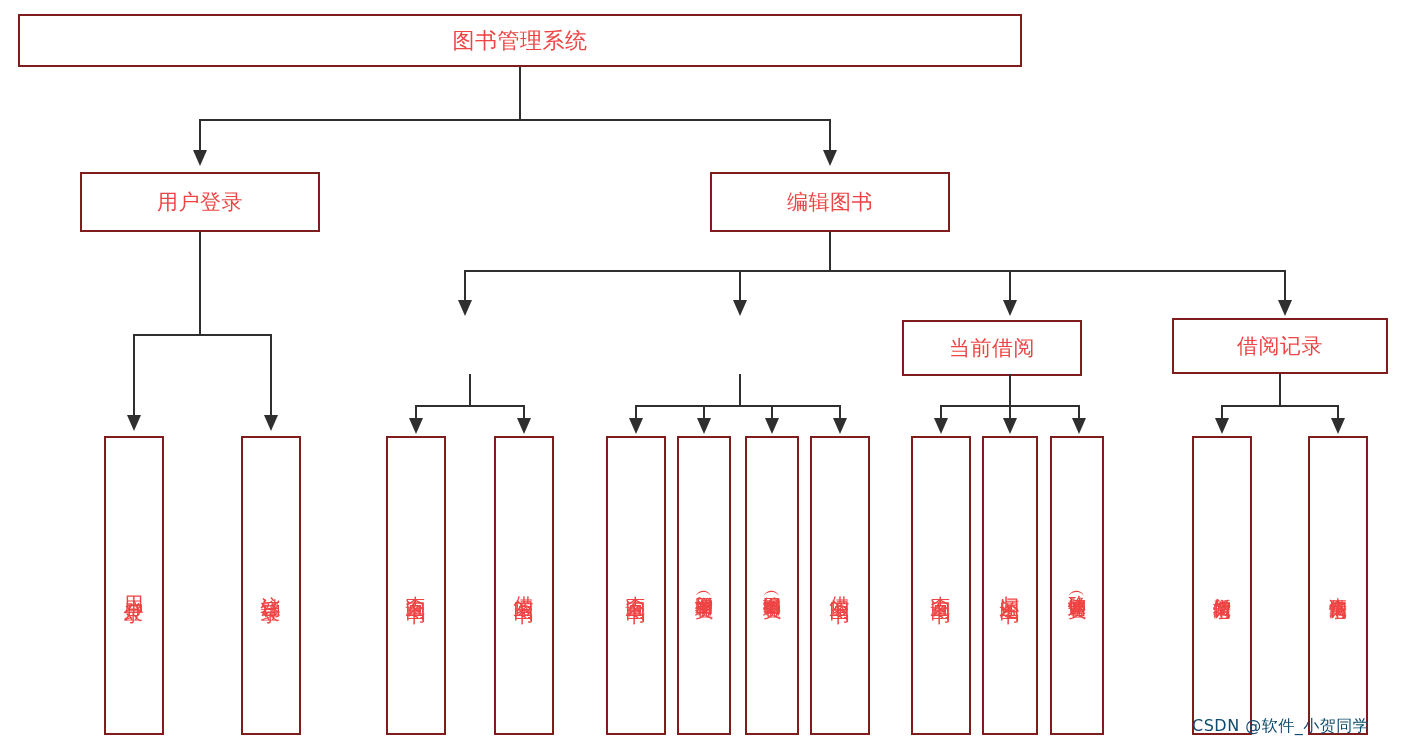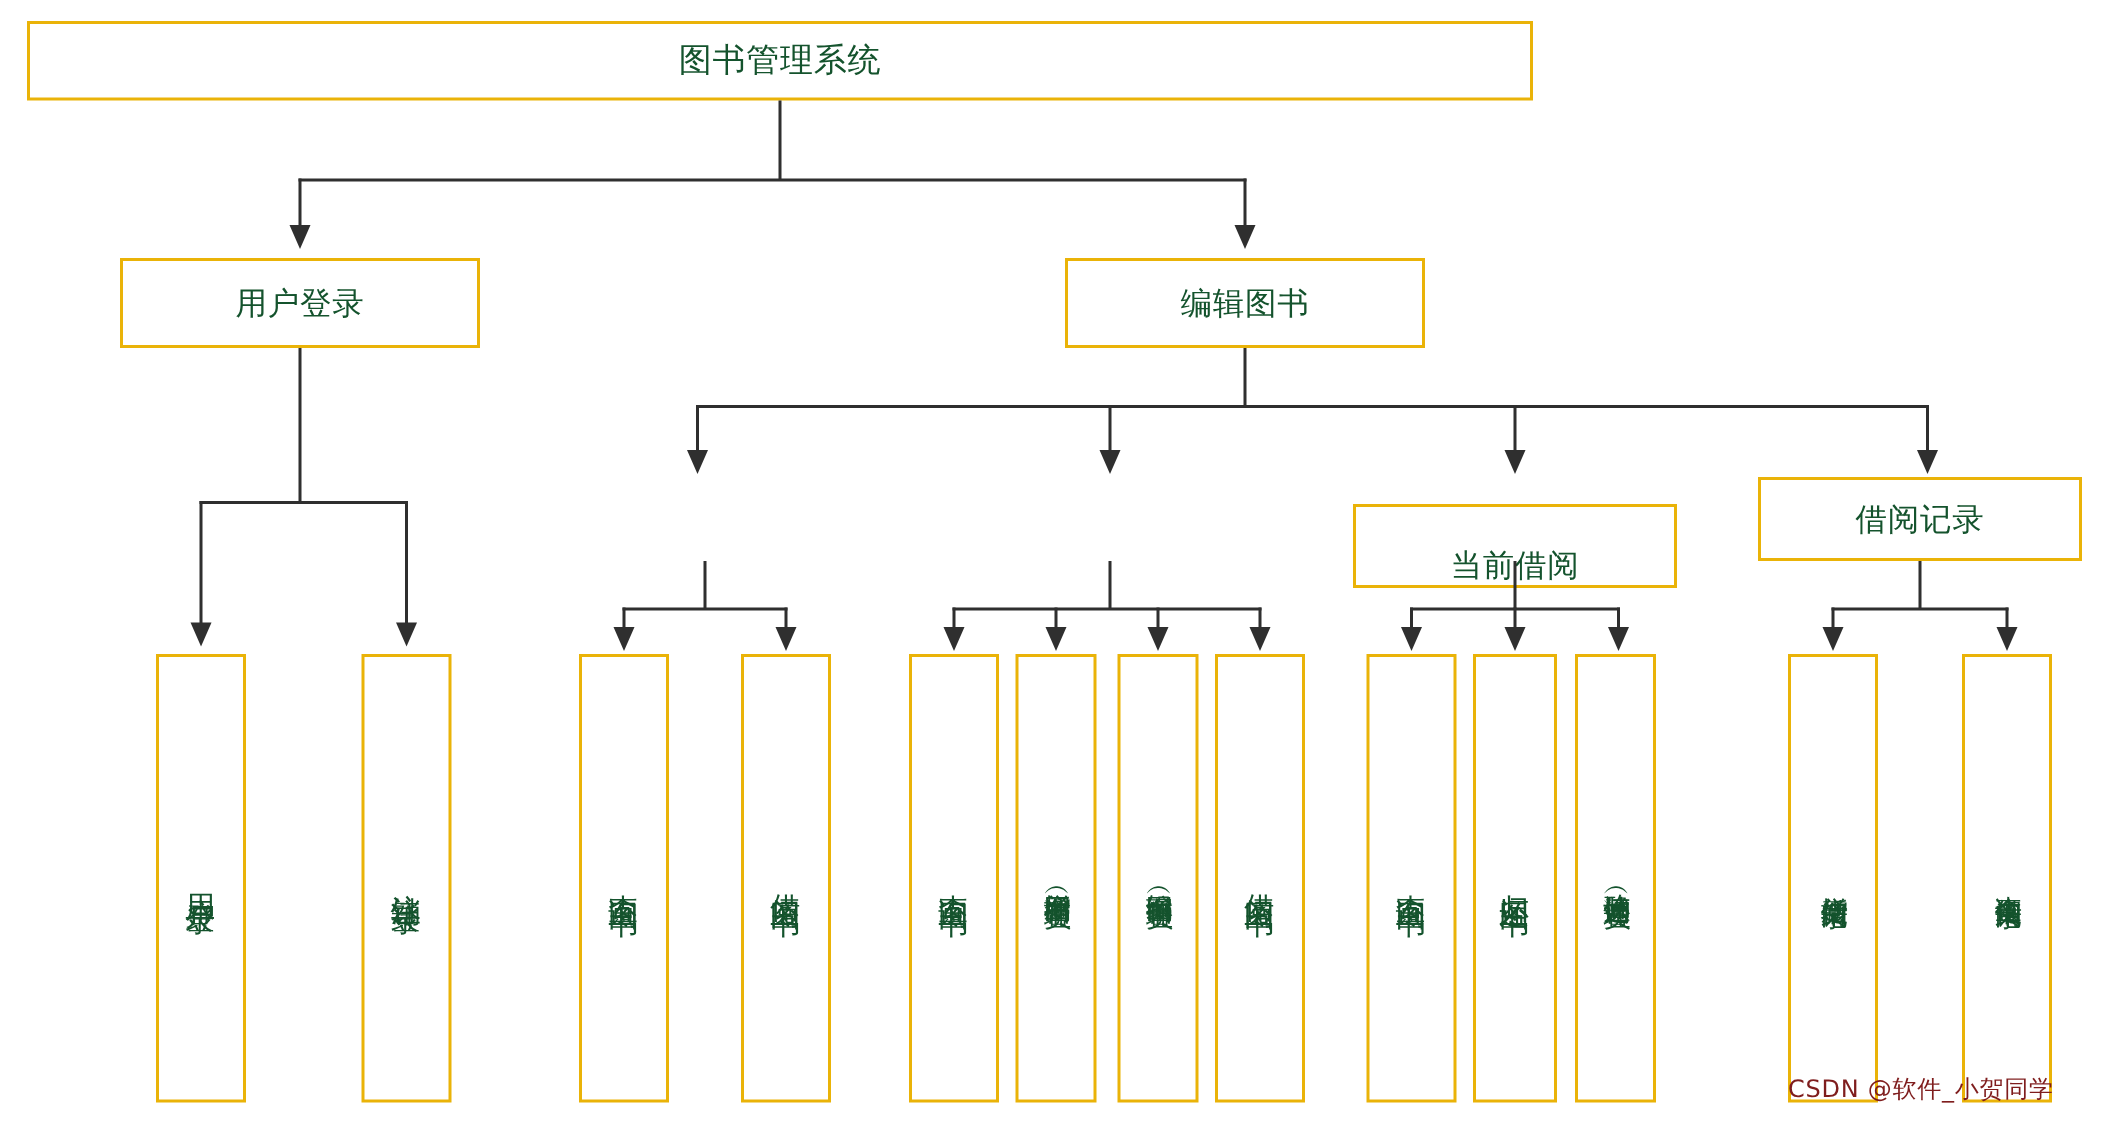--- a/index.html
+++ b/index.html
@@ -14,25 +14,25 @@
     position: relative;
     width: 1405px;
     height: 747px;
     background: #ffffff;
     overflow: hidden;
   }
   .node {
     position: absolute;
     box-sizing: border-box;
     background: #ffffff;
-    border: 2px solid #eab308;
+    border: 2px solid #7f1d1d;
     display: flex;
     align-items: center;
     justify-content: center;
-    color: #14532d;
+    color: #ef4444;
   }
   .node .label {
     display: block;
     text-align: center;
     line-height: 1.18;
   }
   
   .node.horiz .label {
     font-size: 21px;
     letter-spacing: 0.5px;
@@ -69,21 +69,21 @@
   .arrow {
     position: absolute;
     width: 0;
     height: 0;
     border-left: 7px solid transparent;
     border-right: 7px solid transparent;
     border-top: 16px solid #2f2f2f;
   }
   .watermark {
     position: absolute;
-    color: #7f1d1d;
+    color: #0c4a6e;
     font-size: 16px;
     letter-spacing: 0.5px;
     white-space: nowrap;
     user-select: none;
   }
 </style>
 </head>
 <body>
 
 <div id="canvas">
@@ -123,21 +123,21 @@
 
   <div class="line vline" style="left:739px; top:270px; width:2px; height:31px;"></div>
   <div class="arrow" style="left:733px; top:300px;"></div>
 
   <div class="line vline" style="left:1009px; top:270px; width:2px; height:31px;"></div>
   <div class="arrow" style="left:1003px; top:300px;"></div>
 
   <div class="line vline" style="left:1284px; top:270px; width:2px; height:31px;"></div>
   <div class="arrow" style="left:1278px; top:300px;"></div>
 
-  <div class="node horiz" style="left:902px; top:336px; width:216px; height:56px;align-items:flex-end;">
+  <div class="node horiz" style="left:902px; top:320px; width:180px; height:56px;">
     <span class="label">当前借阅</span>
   </div>
   <div class="node horiz" style="left:1172px; top:318px; width:216px; height:56px;">
     <span class="label">借阅记录</span>
   </div>
 
   <div class="line vline" style="left:469px; top:374px; width:2px; height:32px;"></div>
   <div class="line hline" style="left:415px; top:405px; width:110px; height:2px;"></div>
   <div class="line vline" style="left:415px; top:405px; width:2px; height:14px;"></div>
   <div class="arrow" style="left:409px; top:418px;"></div>

